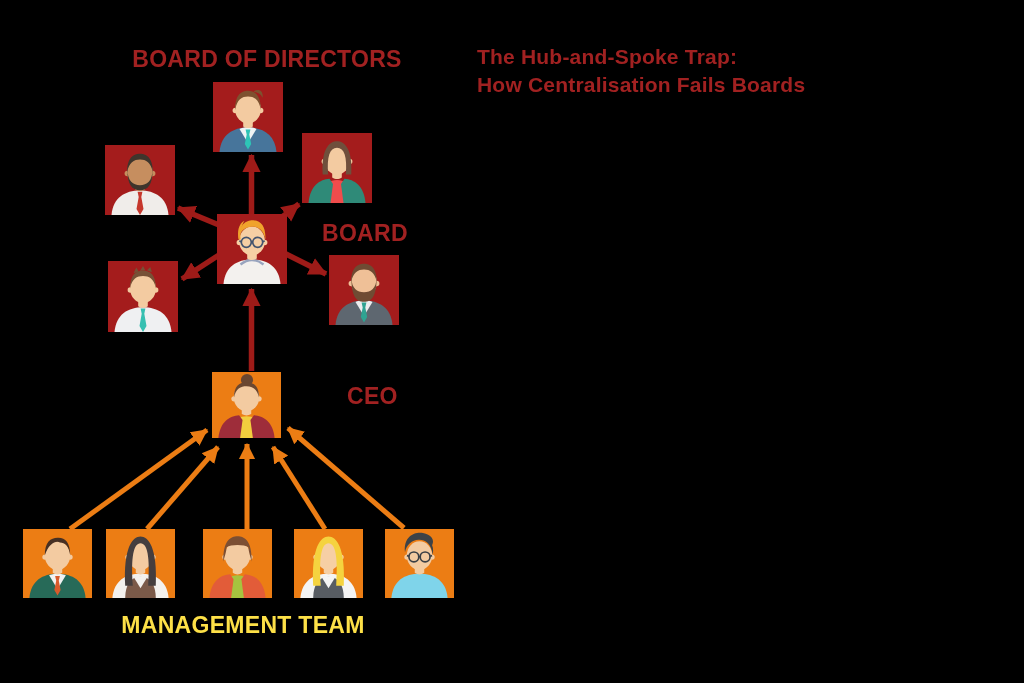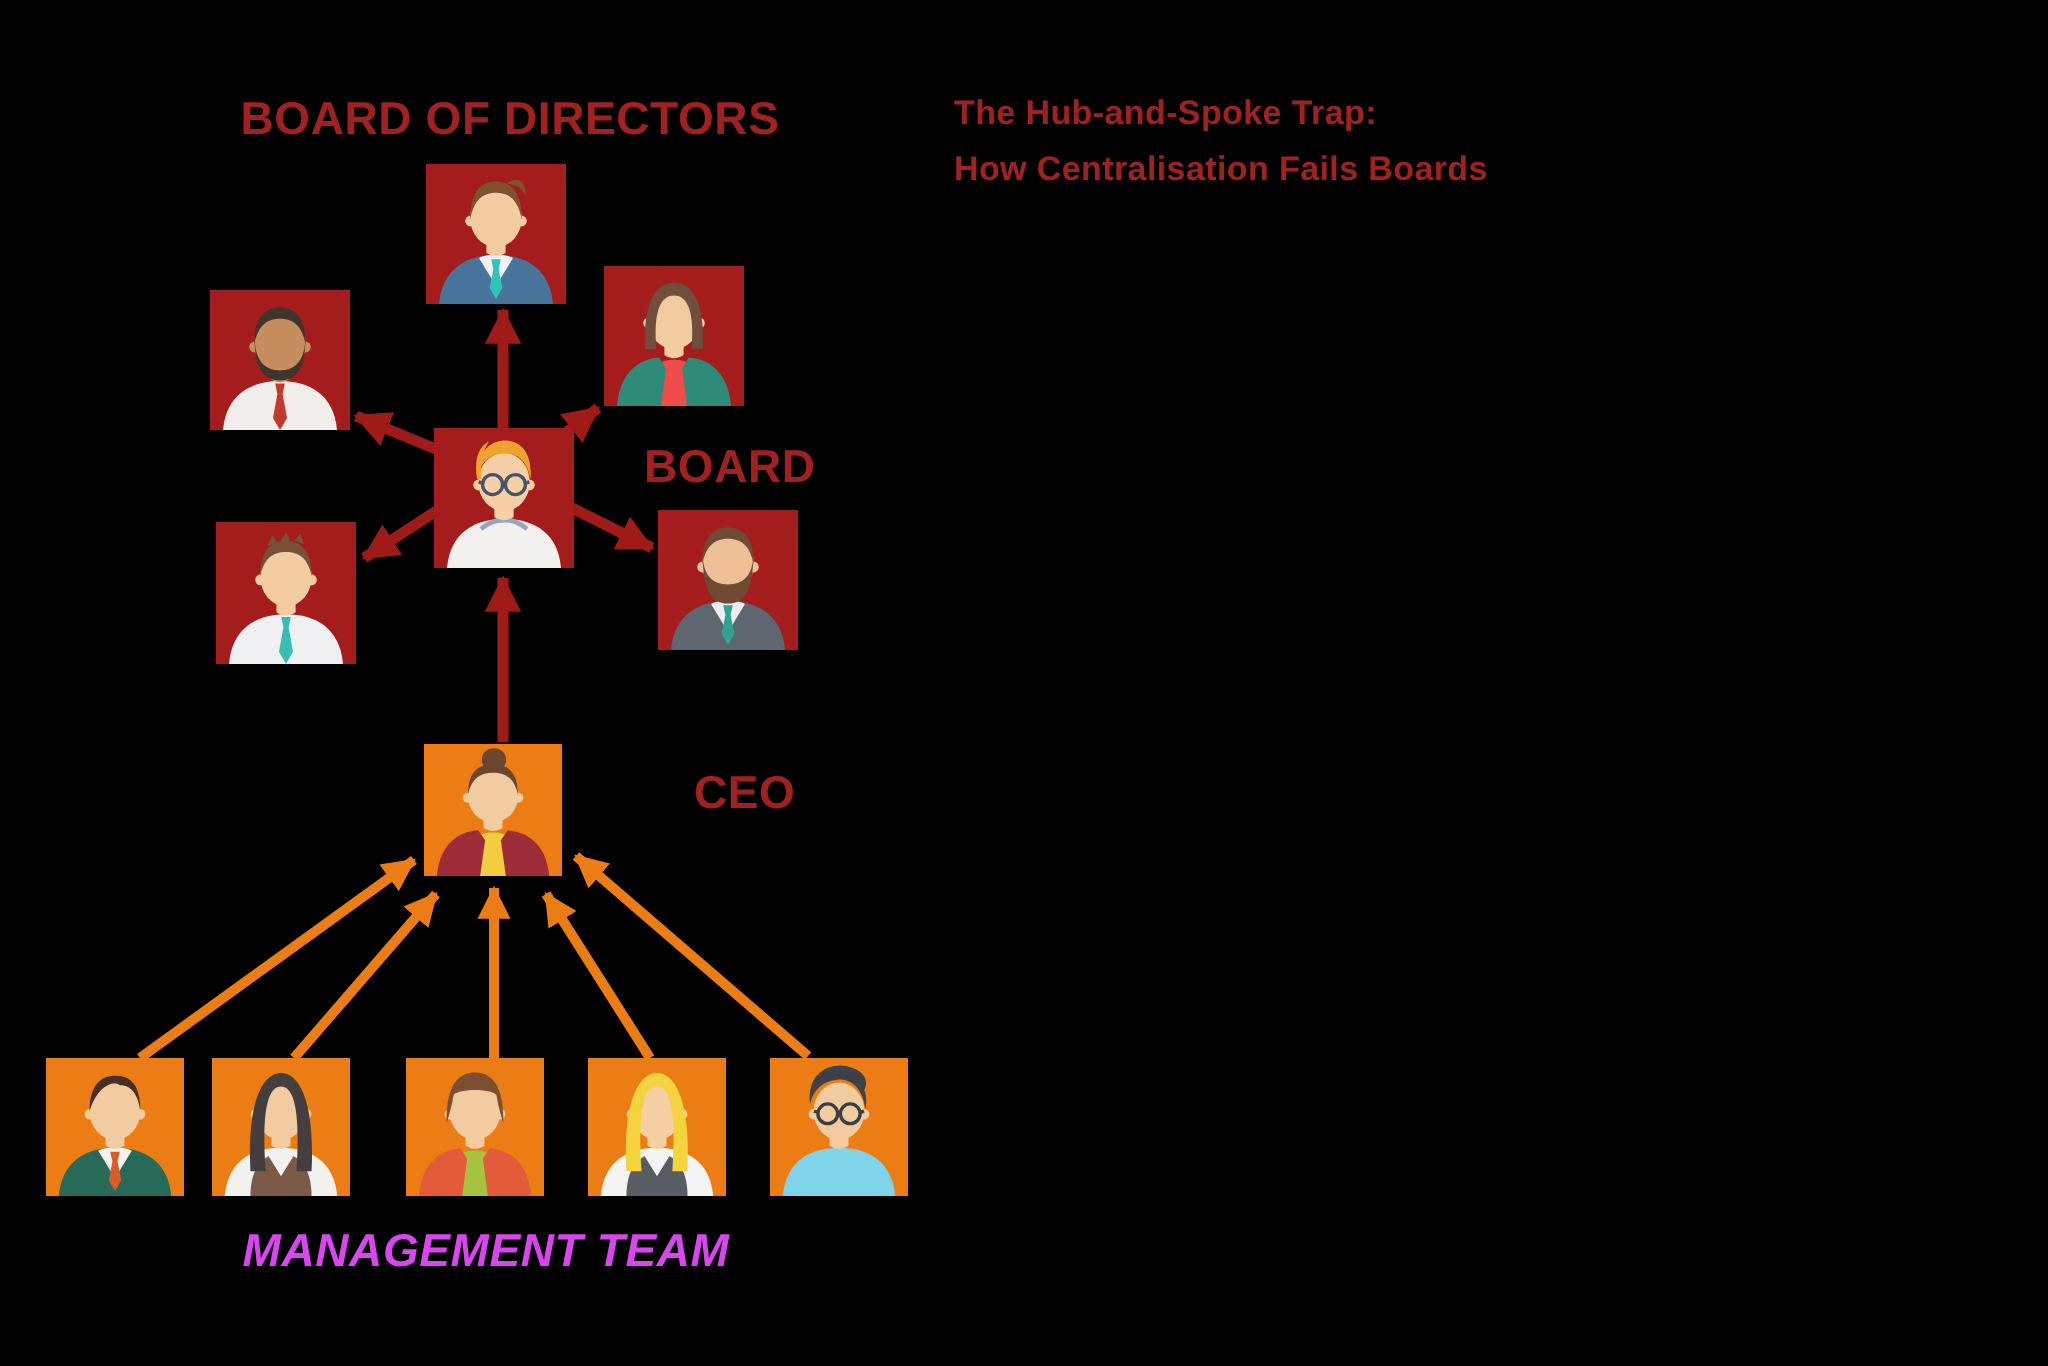--- a/index.html
+++ b/index.html
@@ -12,21 +12,21 @@
   .node svg{display:block;width:100%;height:100%;}
   .diagram-label{
     position:absolute;font-weight:bold;font-size:23px;letter-spacing:0.3px;
     white-space:nowrap;
   }
   #board-label{left:115px;top:46px;width:280px;text-align:center;}
   #chair-label{left:322px;top:220px;}
   #ceo-label{left:299px;top:383px;margin-left:48px;}
   #management-label{left:103px;top:612px;width:280px;text-align:center;}
   #title-block{
-    position:absolute;left:477px;top:43px;font-weight:bold;font-size:17px;
+    position:absolute;left:477px;top:43px;font-weight:bold;font-size:21px;
     line-height:28px;letter-spacing:0.2px;white-space:nowrap;
   }
   
   #n-board-top{left:213px;top:82px;width:70px;height:70px;}
   #n-board-ul{left:105px;top:145px;width:70px;height:70px;}
   #n-board-ur{left:302px;top:133px;width:70px;height:70px;}
   #n-board-ll{left:108px;top:261px;width:70px;height:71px;}
   #n-board-lr{left:329px;top:255px;width:70px;height:70px;}
   #n-chair{left:217px;top:214px;width:70px;height:70px;}
   #n-ceo{left:212px;top:372px;width:69px;height:66px;}
@@ -56,30 +56,30 @@
       <line x1="219" y1="255" x2="182" y2="279" stroke="#9E1B18" stroke-width="5.5" marker-end="url(#head-red)"></line>
       <line x1="284" y1="253" x2="326" y2="274" stroke="#9E1B18" stroke-width="5.5" marker-end="url(#head-red)"></line>
       <line x1="251.5" y1="371" x2="251.5" y2="289" stroke="#9E1B18" stroke-width="5.5" marker-end="url(#head-red)"></line>
       <line x1="70" y1="529" x2="207" y2="430" stroke="#EC7D14" stroke-width="5" marker-end="url(#head-orange)"></line>
       <line x1="147" y1="529" x2="218" y2="447" stroke="#EC7D14" stroke-width="5" marker-end="url(#head-orange)"></line>
       <line x1="247" y1="529" x2="247" y2="444" stroke="#EC7D14" stroke-width="5" marker-end="url(#head-orange)"></line>
       <line x1="325" y1="529" x2="273" y2="447" stroke="#EC7D14" stroke-width="5" marker-end="url(#head-orange)"></line>
       <line x1="404" y1="528" x2="288" y2="428" stroke="#EC7D14" stroke-width="5" marker-end="url(#head-orange)"></line>
     </svg>
 
-  <div class="diagram-label" id="board-label" style="color: rgb(161, 33, 33);">BOARD OF DIRECTORS</div>
+  <div class="diagram-label" id="board-label" style="color: rgb(161, 33, 33); margin-left: 12px;">BOARD OF DIRECTORS</div>
 
   <div id="title-block" style="color: rgb(161, 33, 33);">
     <div>The Hub-and-Spoke Trap:</div>
     <div>How Centralisation Fails Boards</div>
   </div>
 
   <div class="diagram-label" id="chair-label" style="color: rgb(161, 33, 33);">BOARD</div>
   <div class="diagram-label" id="ceo-label" style="color: rgb(161, 33, 33);">CEO</div>
-  <div class="diagram-label" id="management-label" style="color: #d946ef; font-style: italic;">MANAGEMENT TEAM</div>
+  <div class="diagram-label" id="management-label" style="color: #fde047;">MANAGEMENT TEAM</div>
 
   <div class="node" id="n-board-top">
       <svg viewBox="0 0 70 70" preserveAspectRatio="none">
         <rect width="70" height="70" fill="#A41C1C"></rect>
         <path d="M6.5,70 C8,52.5 20,45.5 35,45.5 C50,45.5 62,52.5 63.5,70 Z" fill="#47759B"></path>
         <path d="M26.5,47 L35,61 L43.5,47 C40,44.8 30,44.8 26.5,47 Z" fill="#EFF3F5"></path>
         <path d="M32.6,47.6 L37.4,47.6 L36.3,52.5 L38.2,62 L35,67.5 L31.8,62 L33.7,52.5 Z" fill="#2EC4B6"></path>
         <path d="M30.2,35.5 L39.8,35.5 L39.8,44.5 C36.5,46.6 33.5,46.6 30.2,44.5 Z" fill="#F3CBA1"></path>
         <circle cx="22.3" cy="28.5" r="2.7" fill="#F3CBA1"></circle>
         <circle cx="47.7" cy="28.5" r="2.7" fill="#F3CBA1"></circle>

